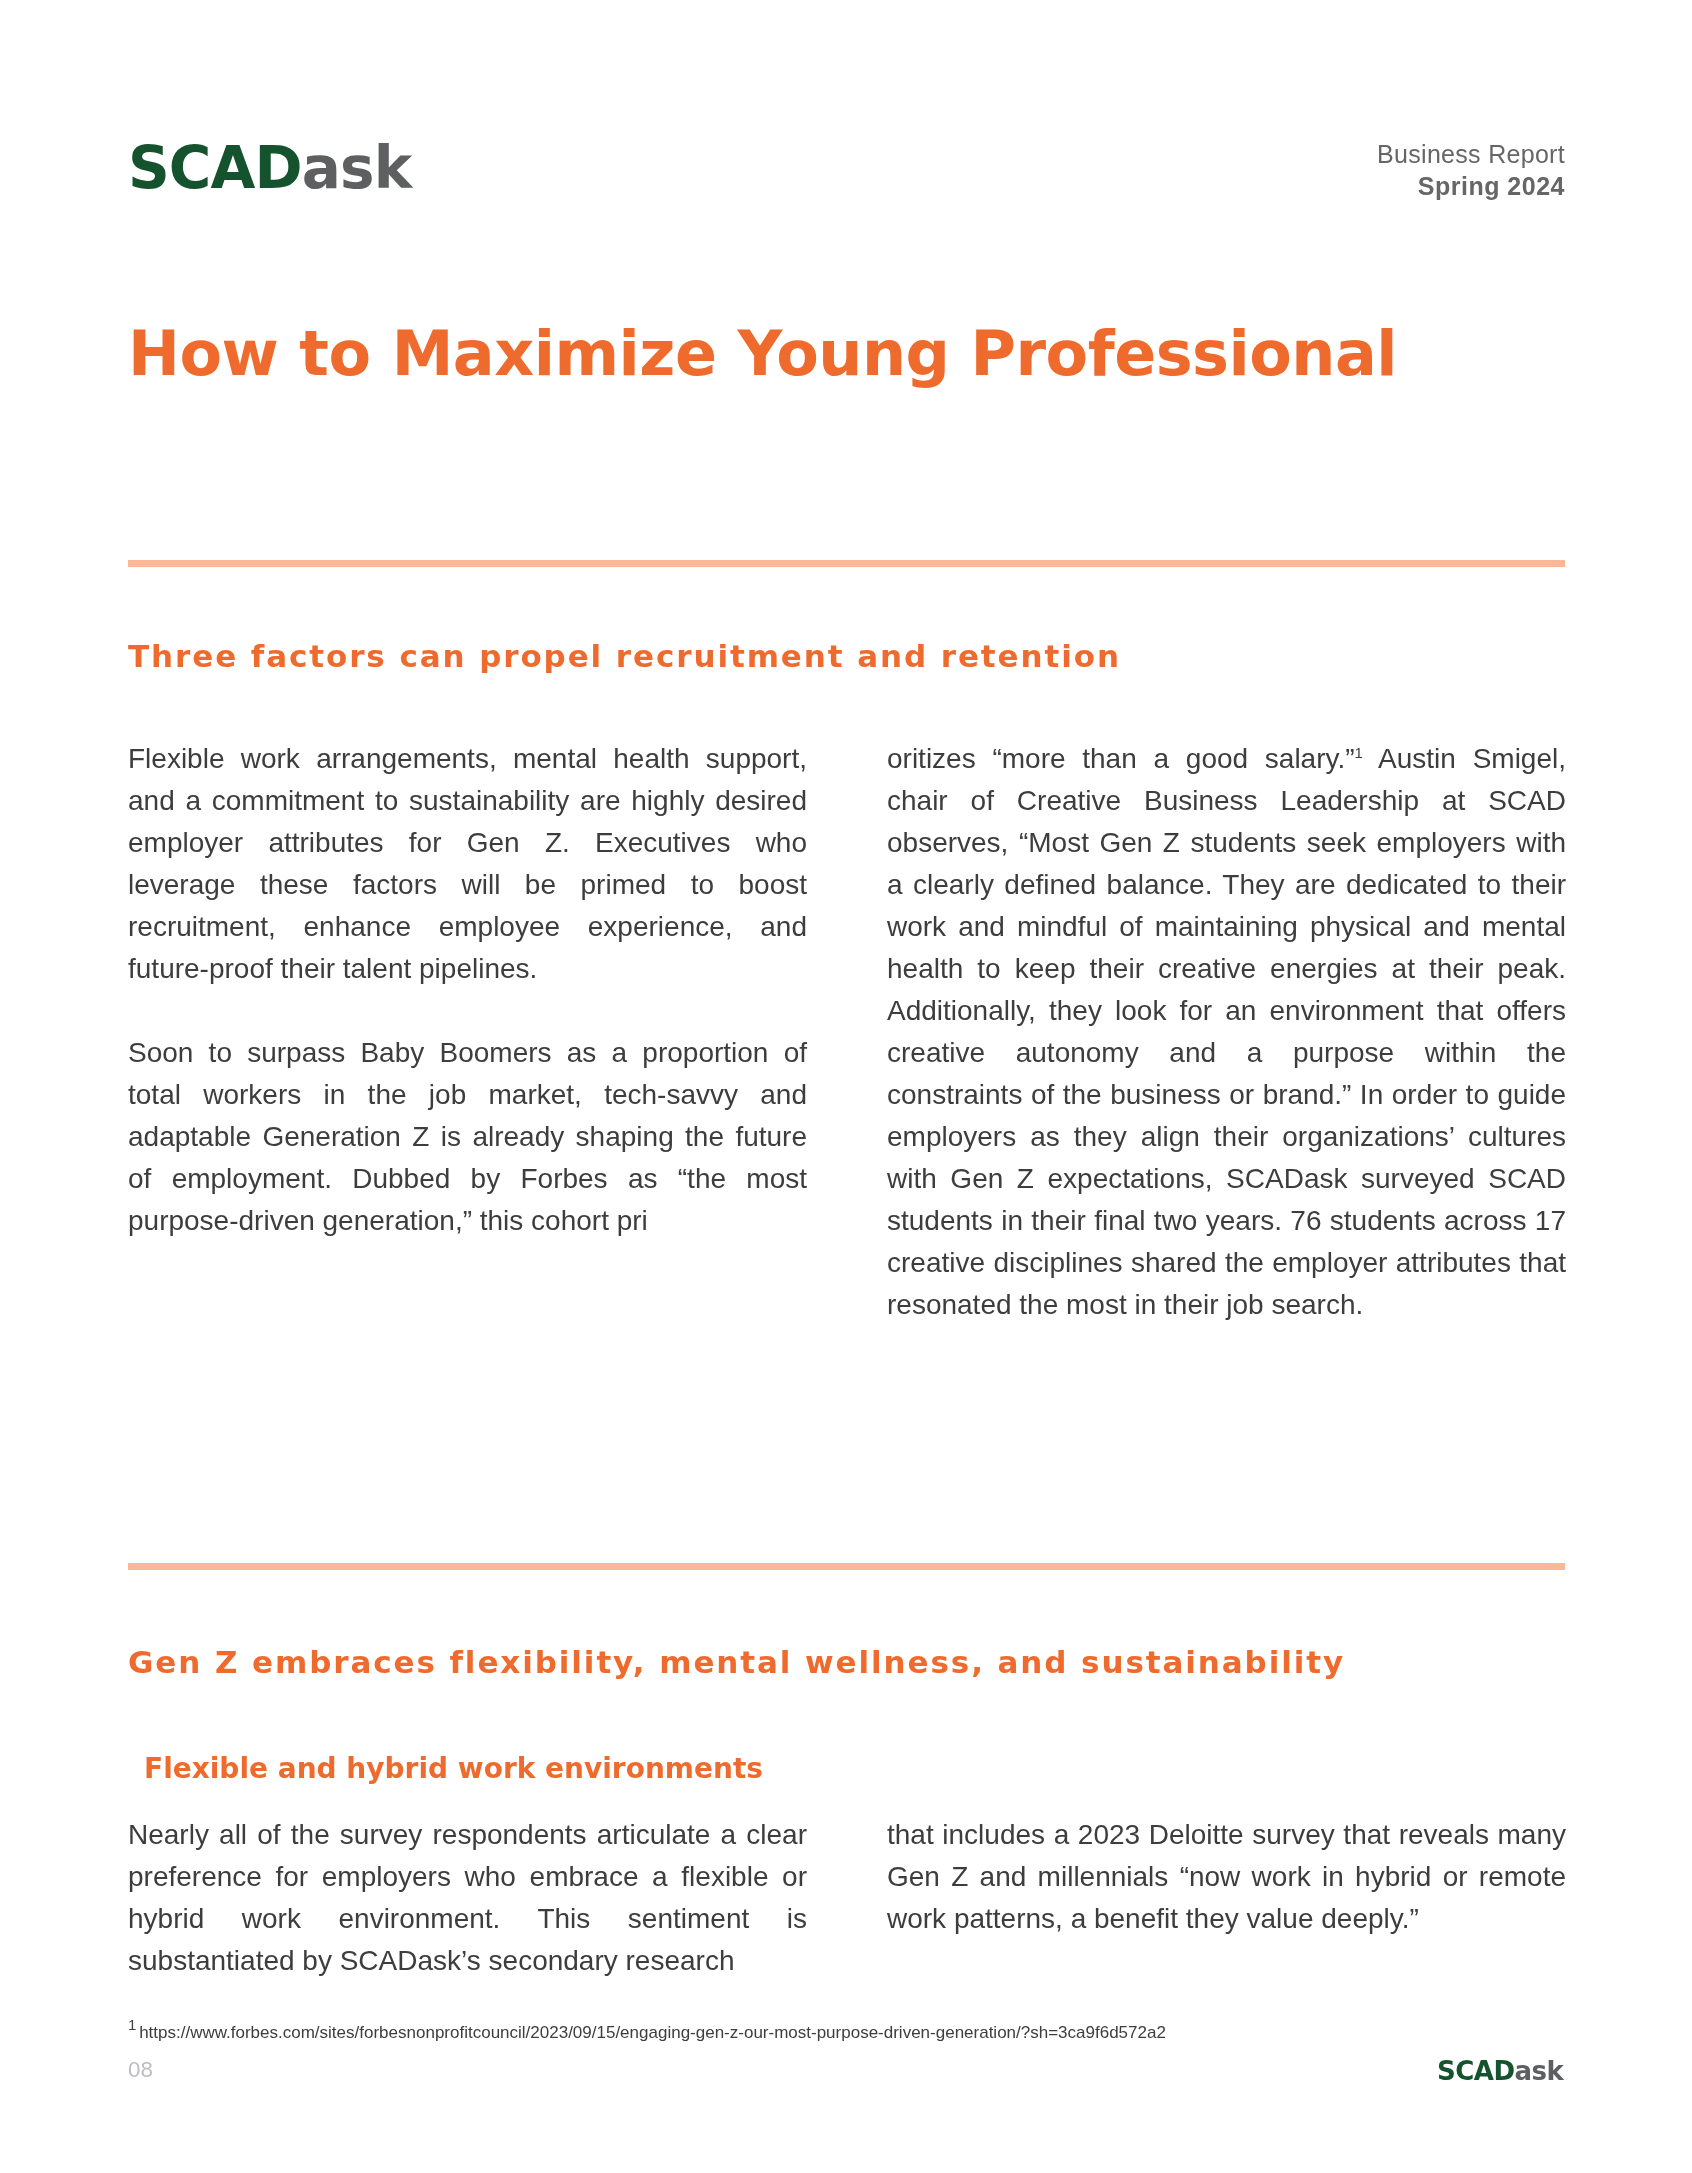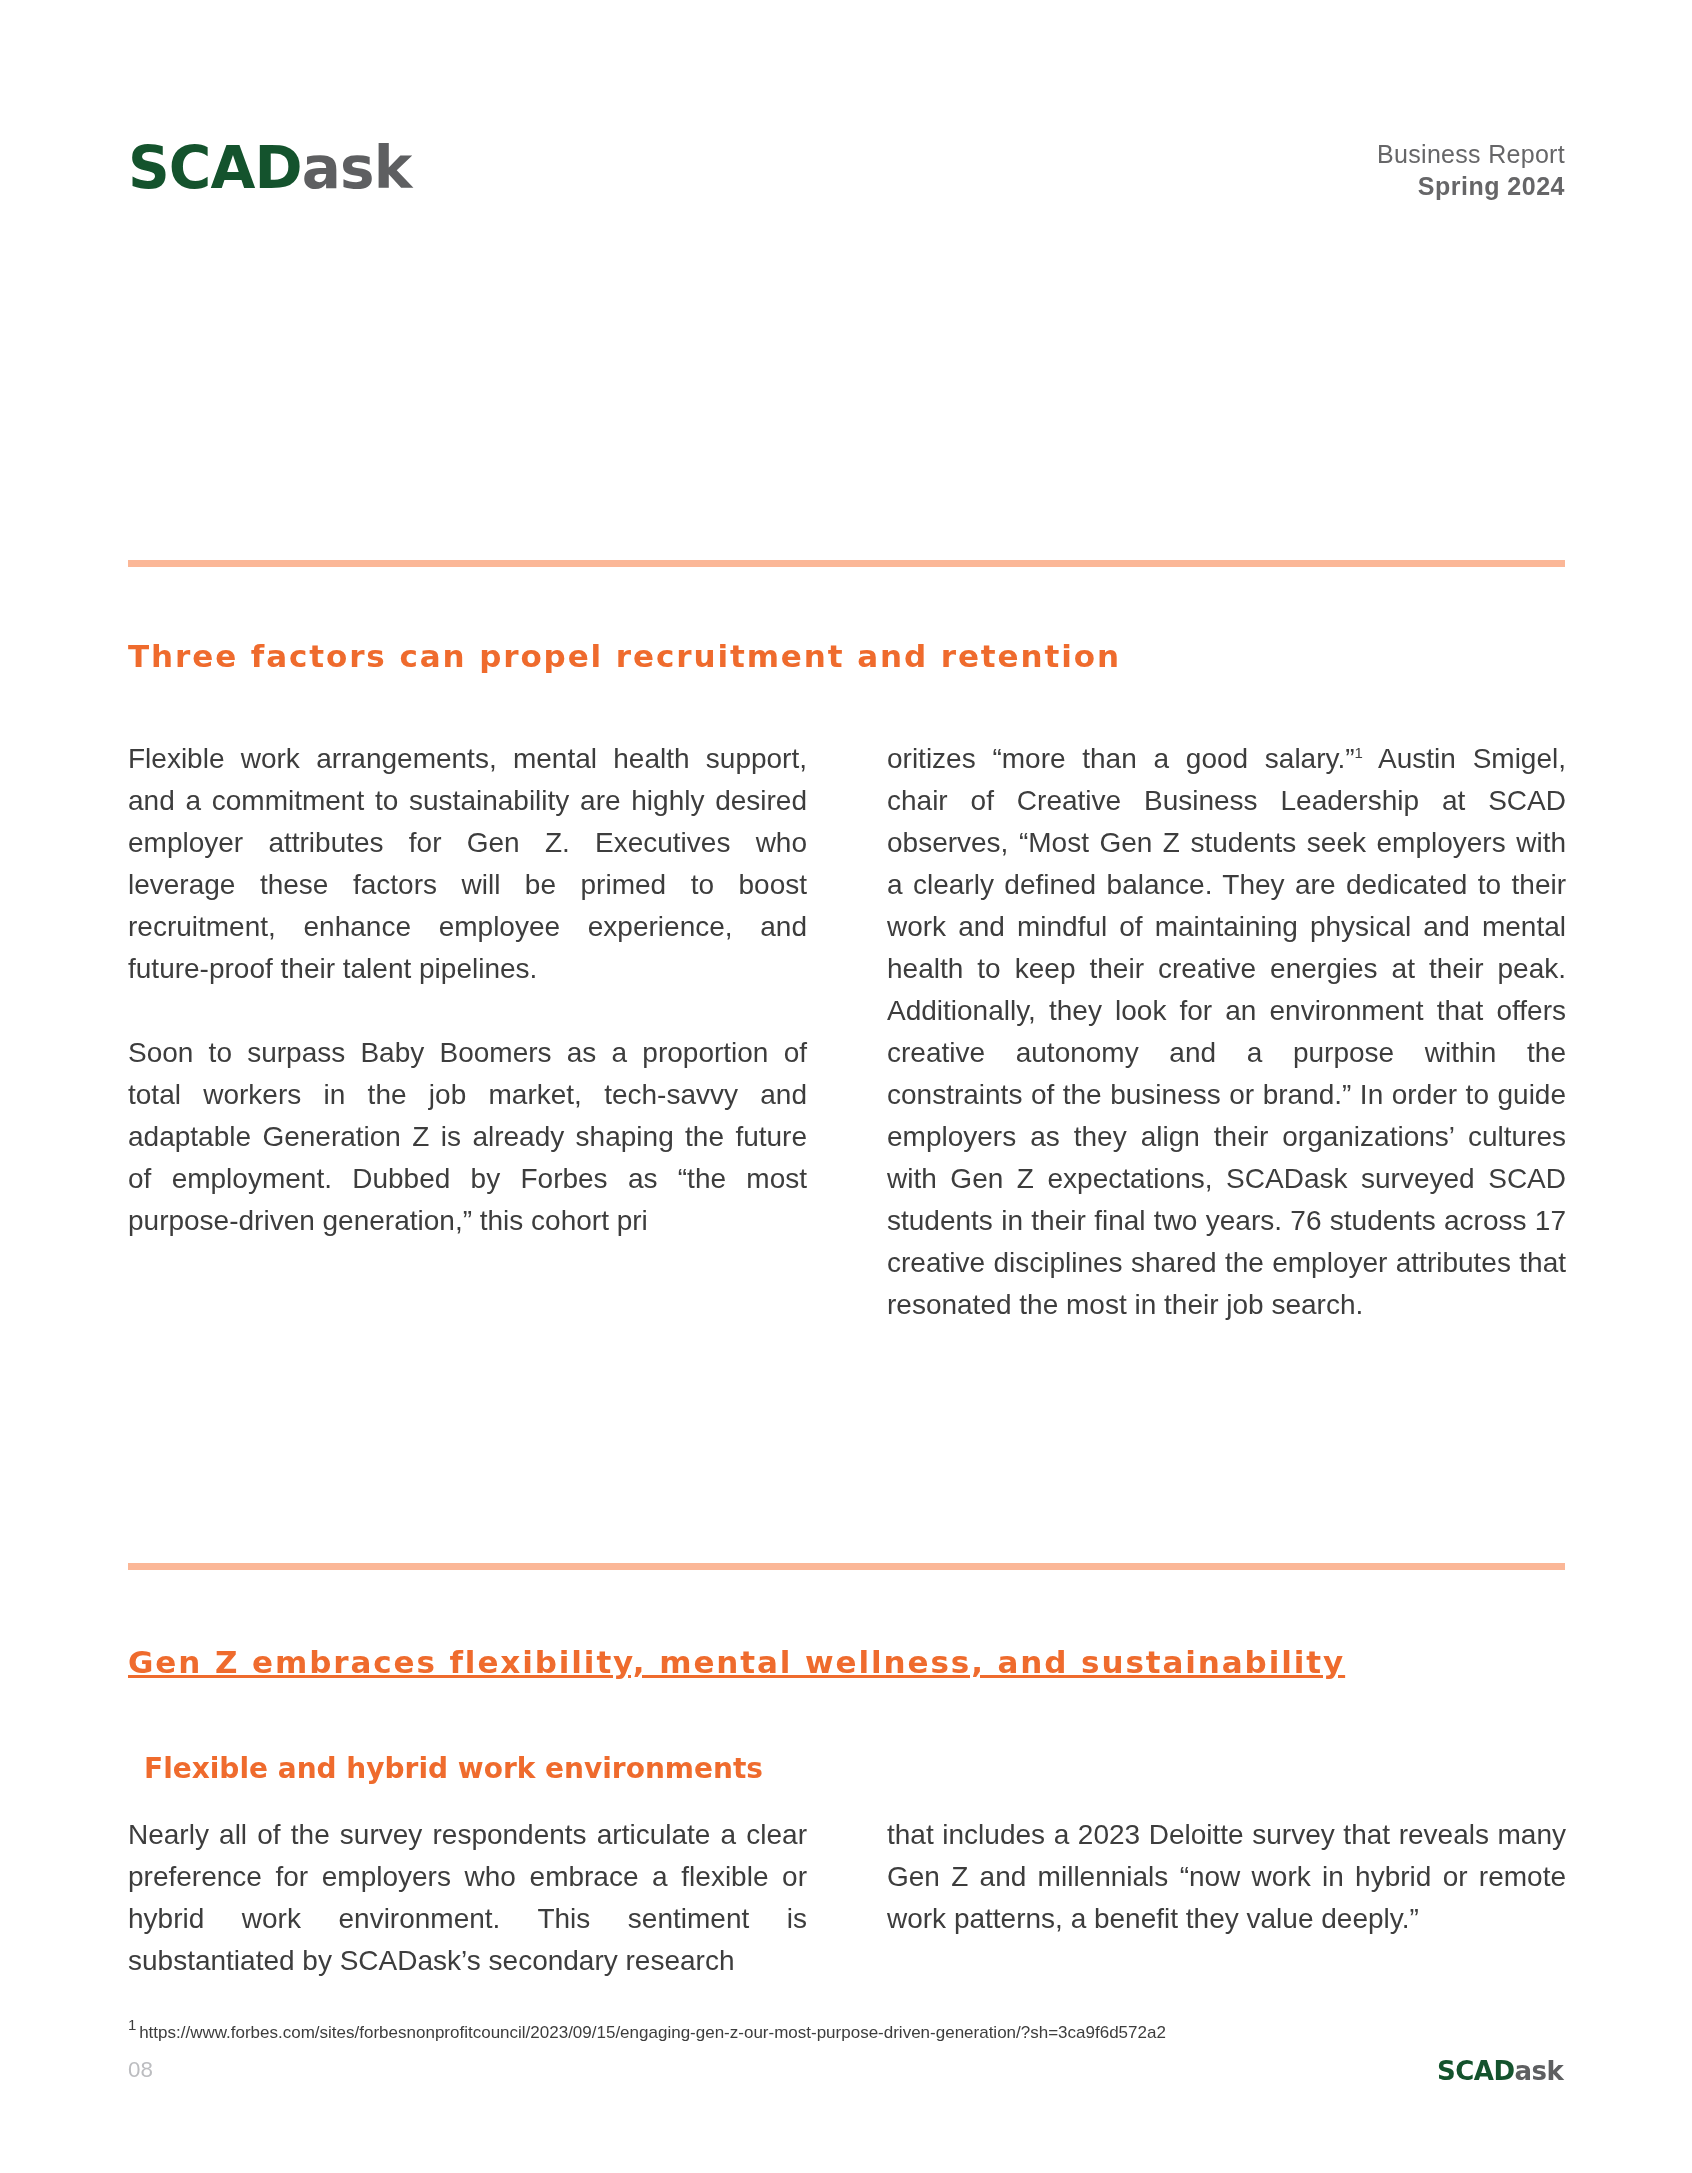--- a/index.html
+++ b/index.html
@@ -11,21 +11,21 @@
   #logo-bottom { left: 1437px; top: 2054px; font-size: 26px; line-height: 34px; letter-spacing: -0.5px; }
   .report-meta { position: absolute; right: 128px; top: 138px; text-align: right; color: #666668; font-size: 25px; line-height: 32px; }
   .report-meta .kind { font-weight: normal; letter-spacing: 0.3px; }
   .report-meta .season { font-weight: bold; letter-spacing: 0.5px; }
   .title { position: absolute; left: 128px; top: 312px; width: 1454px; margin: 0; color: #ef6b2d; font-family: "DejaVu Sans", sans-serif; font-weight: bold; font-size: 62px; line-height: 83px; letter-spacing: -0.5px; }
   .rule { position: absolute; left: 128px; width: 1437px; height: 6.5px; background: #fbb797; }
   #rule-1 { top: 560px; }
   #rule-2 { top: 1563px; }
   .h2 { position: absolute; left: 128px; margin: 0; color: #ef6b2d; font-family: "DejaVu Sans", sans-serif; font-weight: bold; font-size: 31px; line-height: 39px; letter-spacing: 1.9px; white-space: nowrap; }
   #h2-1 { top: 637px; }
-  #h2-2 { top: 1643px; text-decoration: underline; }
+  #h2-2 { top: 1643px; }
   .h3 { position: absolute; left: 128px; top: 1734px; margin: 16px; color: #ef6b2d; font-family: "DejaVu Sans", sans-serif; font-weight: bold; font-size: 28px; line-height: 37px; letter-spacing: 0px; white-space: nowrap; }
   .col { position: absolute; width: 679px; font-size: 28px; line-height: 42px; color: #3d3d3d; }
   .col p { margin: 0; text-align: justify; text-align-last: left; }
   .col p + p { margin-top: 42px; }
   #col-1a { left: 128px; top: 738px; }
   #col-1b { left: 887px; top: 738px; }
   #col-2a { left: 128px; top: 1814px; }
   #col-2b { left: 887px; top: 1814px; }
   sup { font-size: 15px; line-height: 0; vertical-align: super; }
   .footnote { position: absolute; left: 128px; top: 2014px; font-size: 17px; line-height: 22.4px; color: #3d3d3d; white-space: nowrap; }
@@ -38,21 +38,21 @@
 <div id="logo-top" class="logo">
   <span class="scad">SCAD</span><span class="ask">ask</span>
 </div>
 
 <div class="report-meta">
   <div class="kind">Business Report</div>
   <div class="season">Spring 2024</div>
 </div>
 
 <h1 class="title">
-  <br>
+  <span>How to Maximize Young Professional</span><br>
 </h1>
 
 <div id="rule-1" class="rule"></div>
 
 <h2 id="h2-1" class="h2">Three factors can propel recruitment and retention</h2>
 
 <div id="col-1a" class="col">
   <p>Flexible work arrangements, mental health sup­port, and a commitment to sustainability are highly desired employer attributes for Gen Z. Executives who leverage these factors will be primed to boost recruitment, enhance employee experience, and future-proof their talent pipelines.</p>
   <p>Soon to surpass Baby Boomers as a proportion of total workers in the job market, tech-savvy and adaptable Generation Z is already shaping the future of employment. Dubbed by Forbes as “the most purpose-driven generation,” this cohort pri­</p>
 </div>

